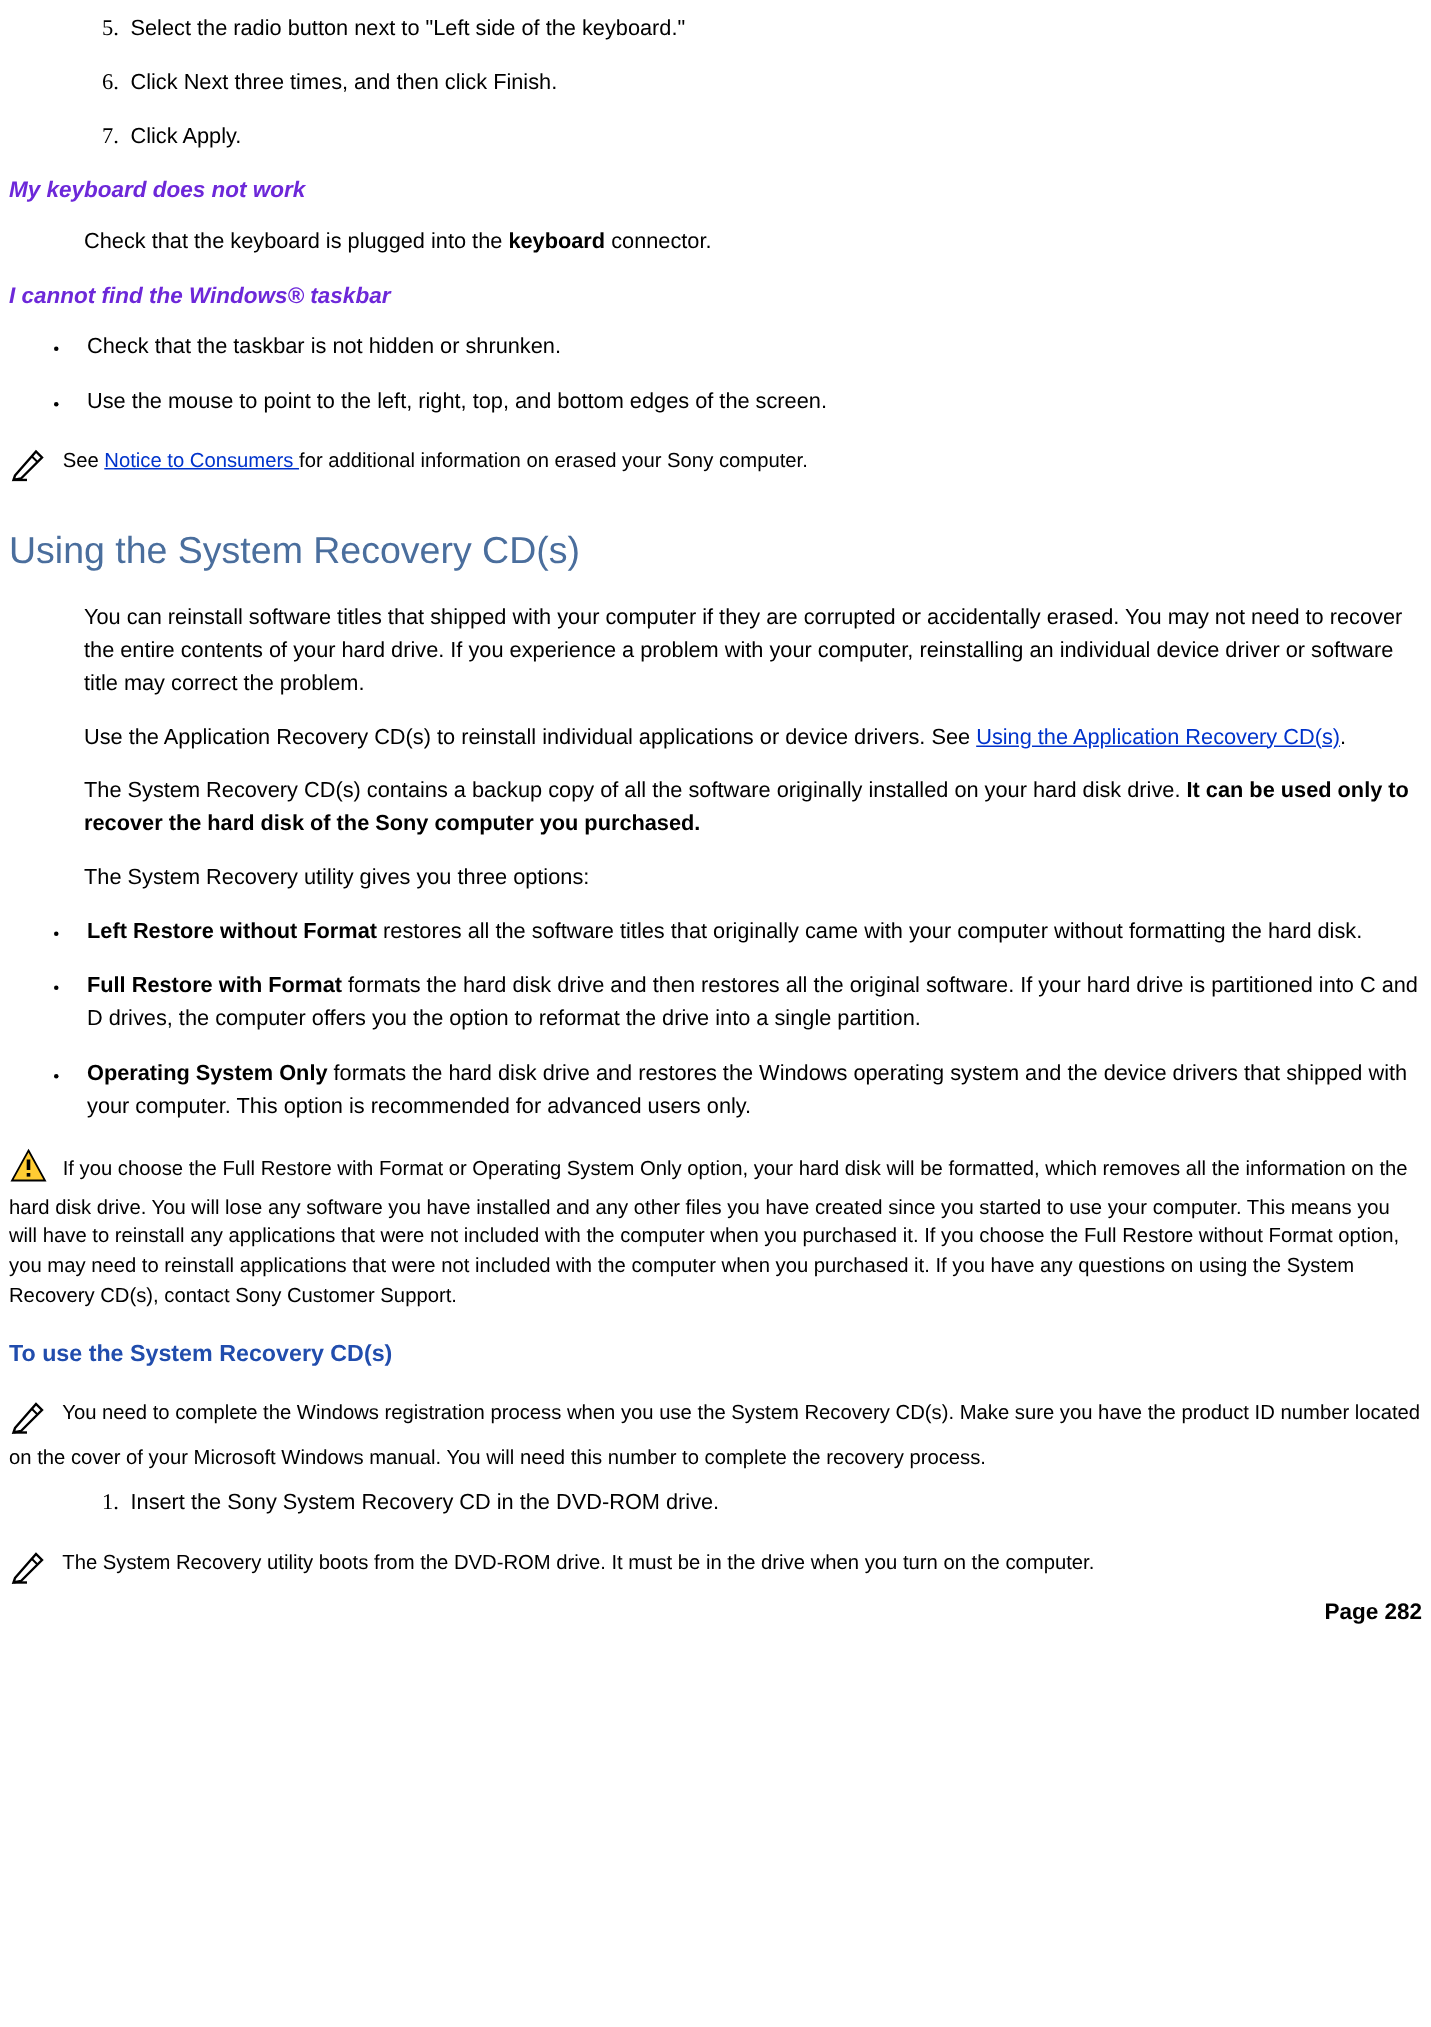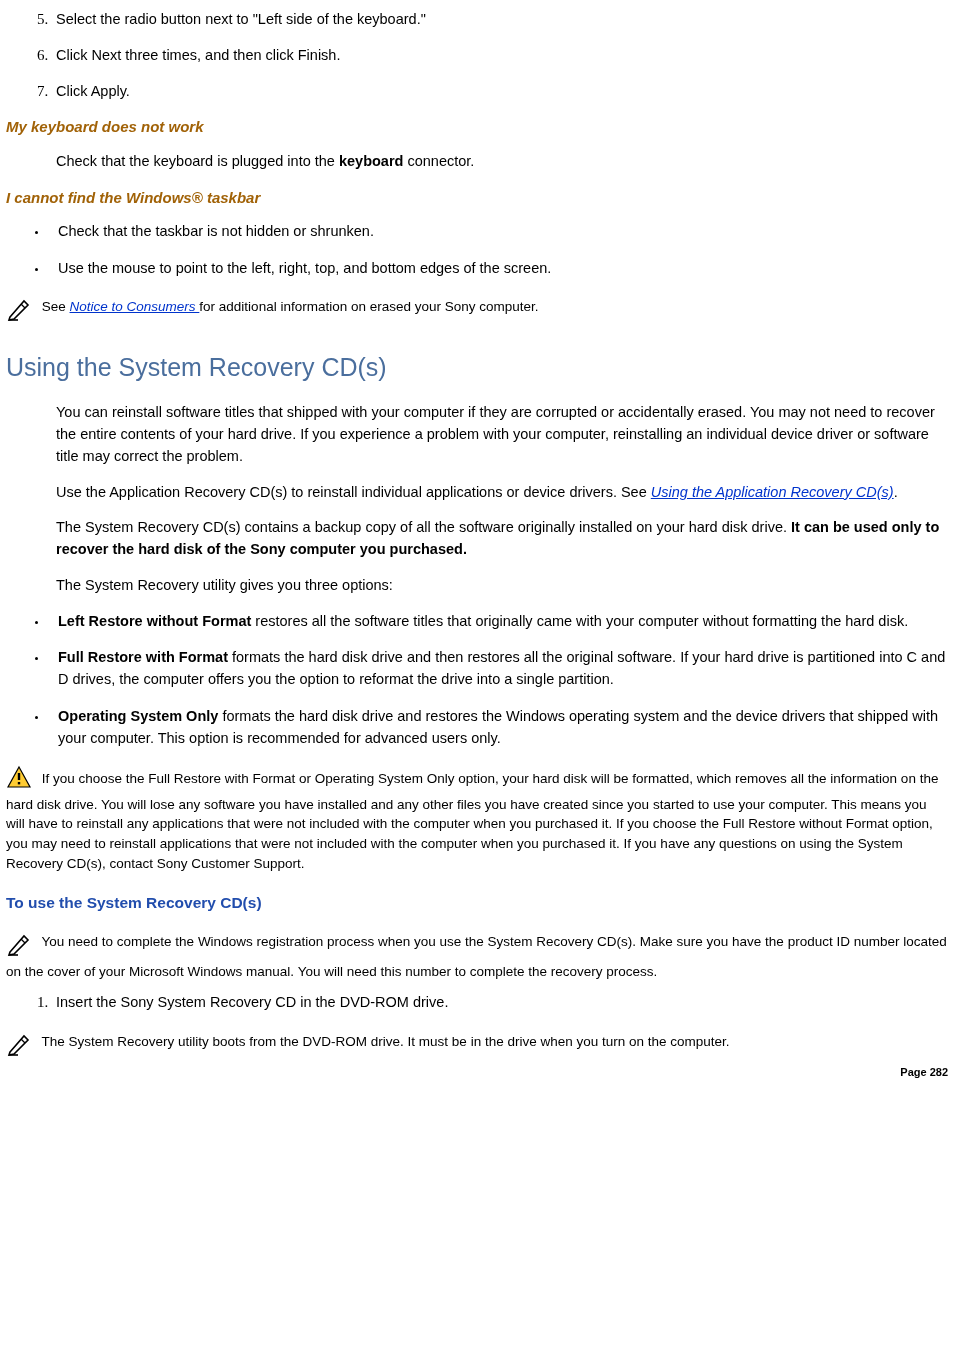--- a/index.html
+++ b/index.html
@@ -13,39 +13,40 @@
   }
   ol {
     margin: 4px 0 14px 0;
     padding-left: 46px;
   }
   ol li {
     font-family: "Times New Roman", Times, serif;
     font-size: 15px;
     margin-bottom: 13px;
     padding-left: 4px;
+    margin-left: 31px;
   }
   ol li span {
     font-family: Verdana, Geneva, sans-serif;
     font-size: 14.5px;
   }
   ul {
     margin: 4px 0 14px 0;
     padding-left: 42px;
   }
   ul li {
     margin-bottom: 15px;
     padding-left: 10px;
     font-size: 14.5px;
   }
   ul li::marker {
     font-size: 10px;
   }
   .h3red {
-    color: #a16207;
+    color: #6d28d9;
     font-style: italic;
     font-weight: bold;
     font-size: 15px;
     margin: 14px 0 12px 0;
   }
   .para-ind {
     margin-left: 50px;
     margin-bottom: 14px;
   }
   .h2blue {
@@ -56,21 +57,20 @@
   }
   .h3blue {
     color: #214DAD;
     font-weight: bold;
     font-size: 15.5px;
     margin: 18px 0 10px 0;
   }
   a {
     color: #0033CC;
     text-decoration: underline;
-    font-style: italic;
   }
   .note-line {
     font-size: 13.5px;
     margin: 2px 0 10px 0;
   }
   .note-para {
     font-size: 13.5px;
     margin: 16px 0 10px 0;
     line-height: 1.45;
   }
@@ -79,21 +79,21 @@
     vertical-align: -10px;
     margin-right: 4px;
   }
   .warn-icon {
     display: inline-block;
     vertical-align: -6px;
     margin-right: 6px;
   }
   .page-num {
     text-align: right;
-    font-size: 11px;
+    font-size: 15px;
     font-weight: bold;
     margin-top: 2px;
   }
 </style>
 </head>
 <body>
 
 <ol start="5">
   <li><span>Select the radio button next to "Left side of the keyboard."</span></li>
   <li><span>Click Next three times, and then click Finish.</span></li>

